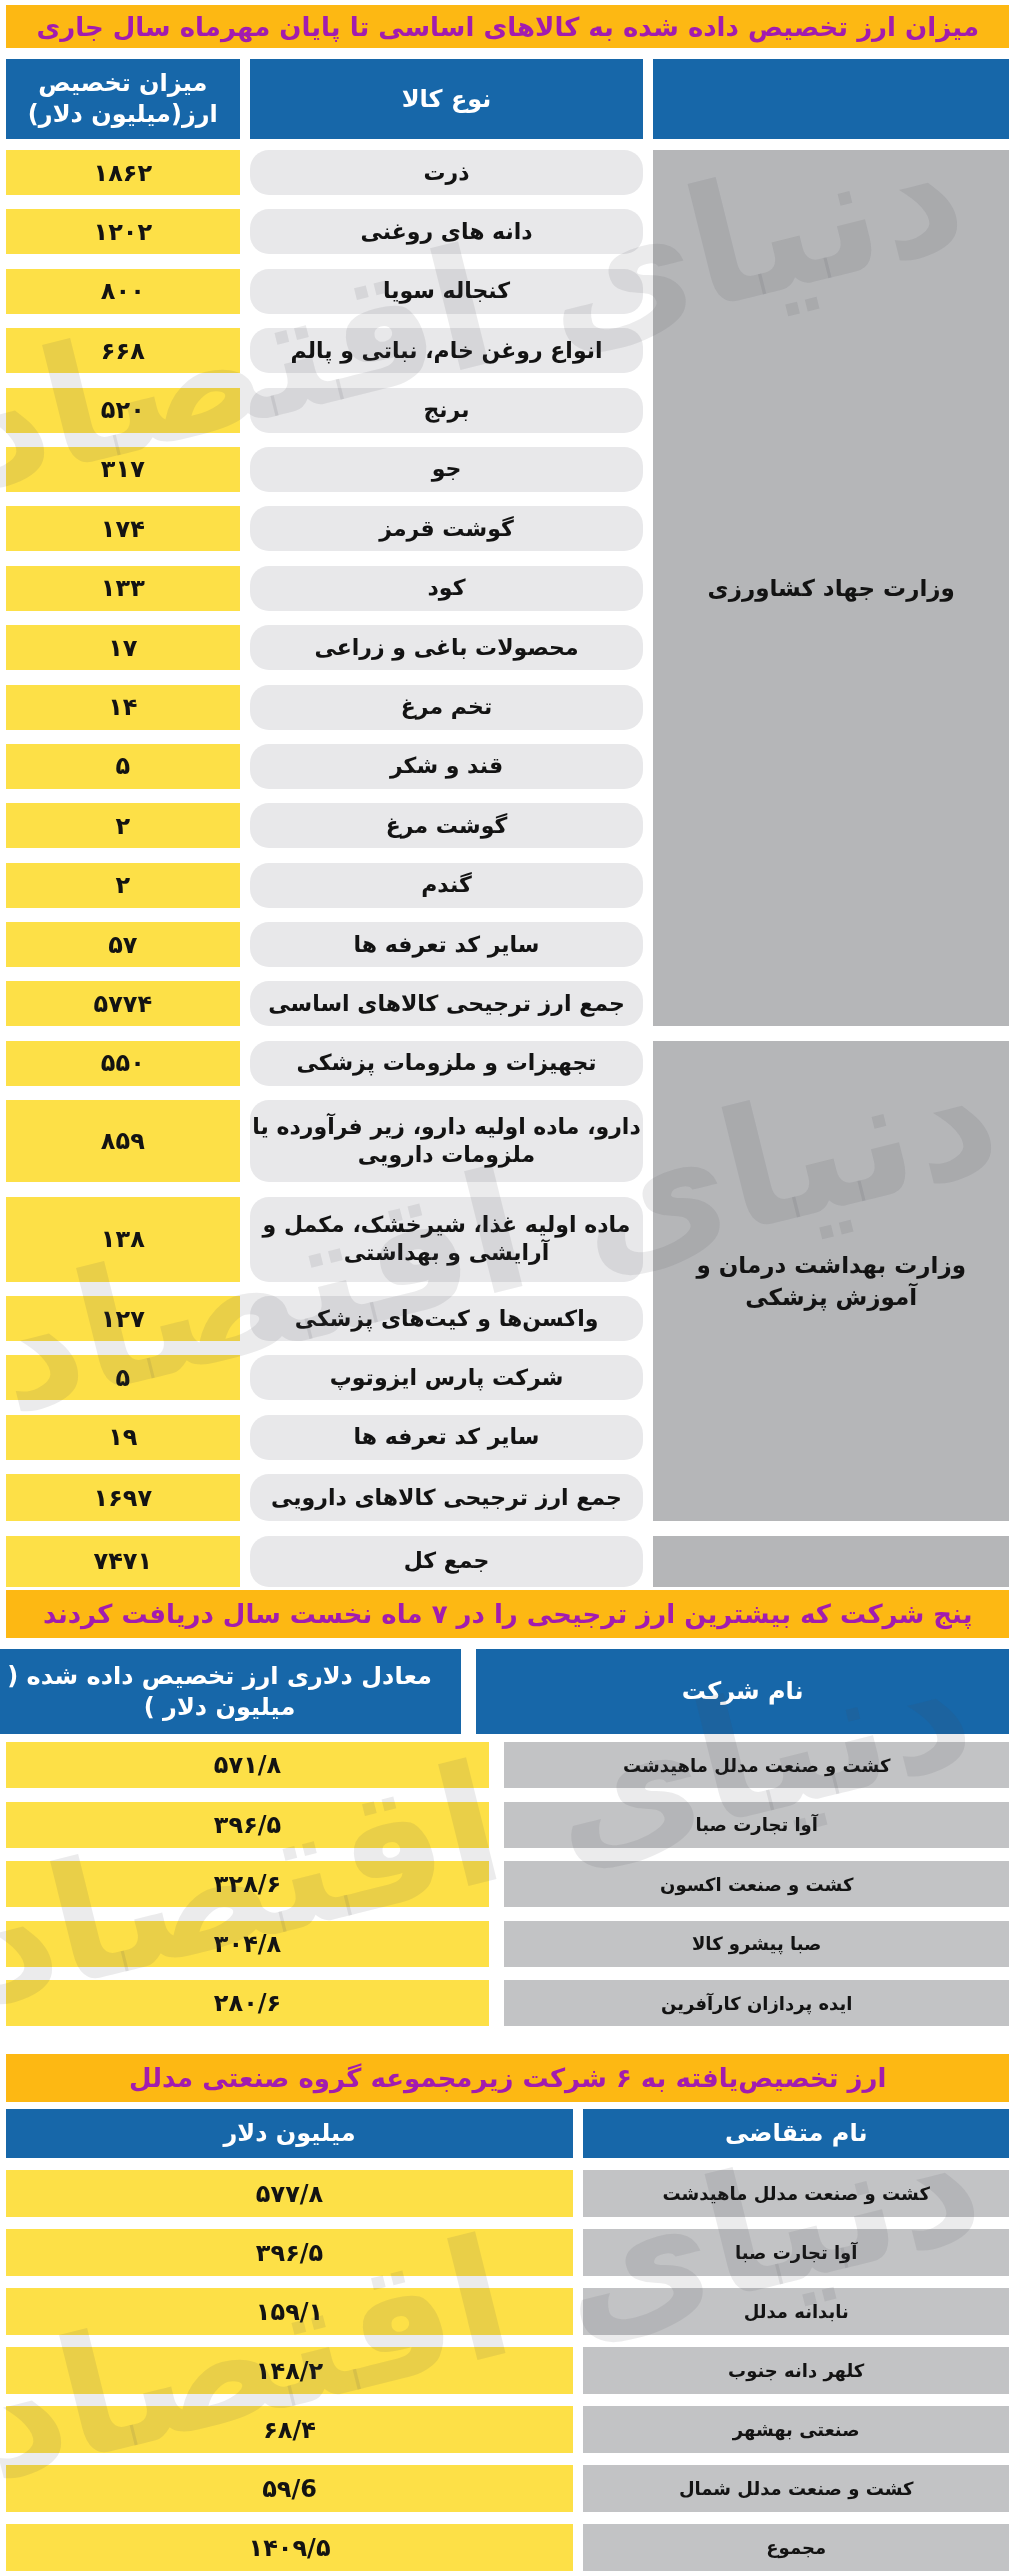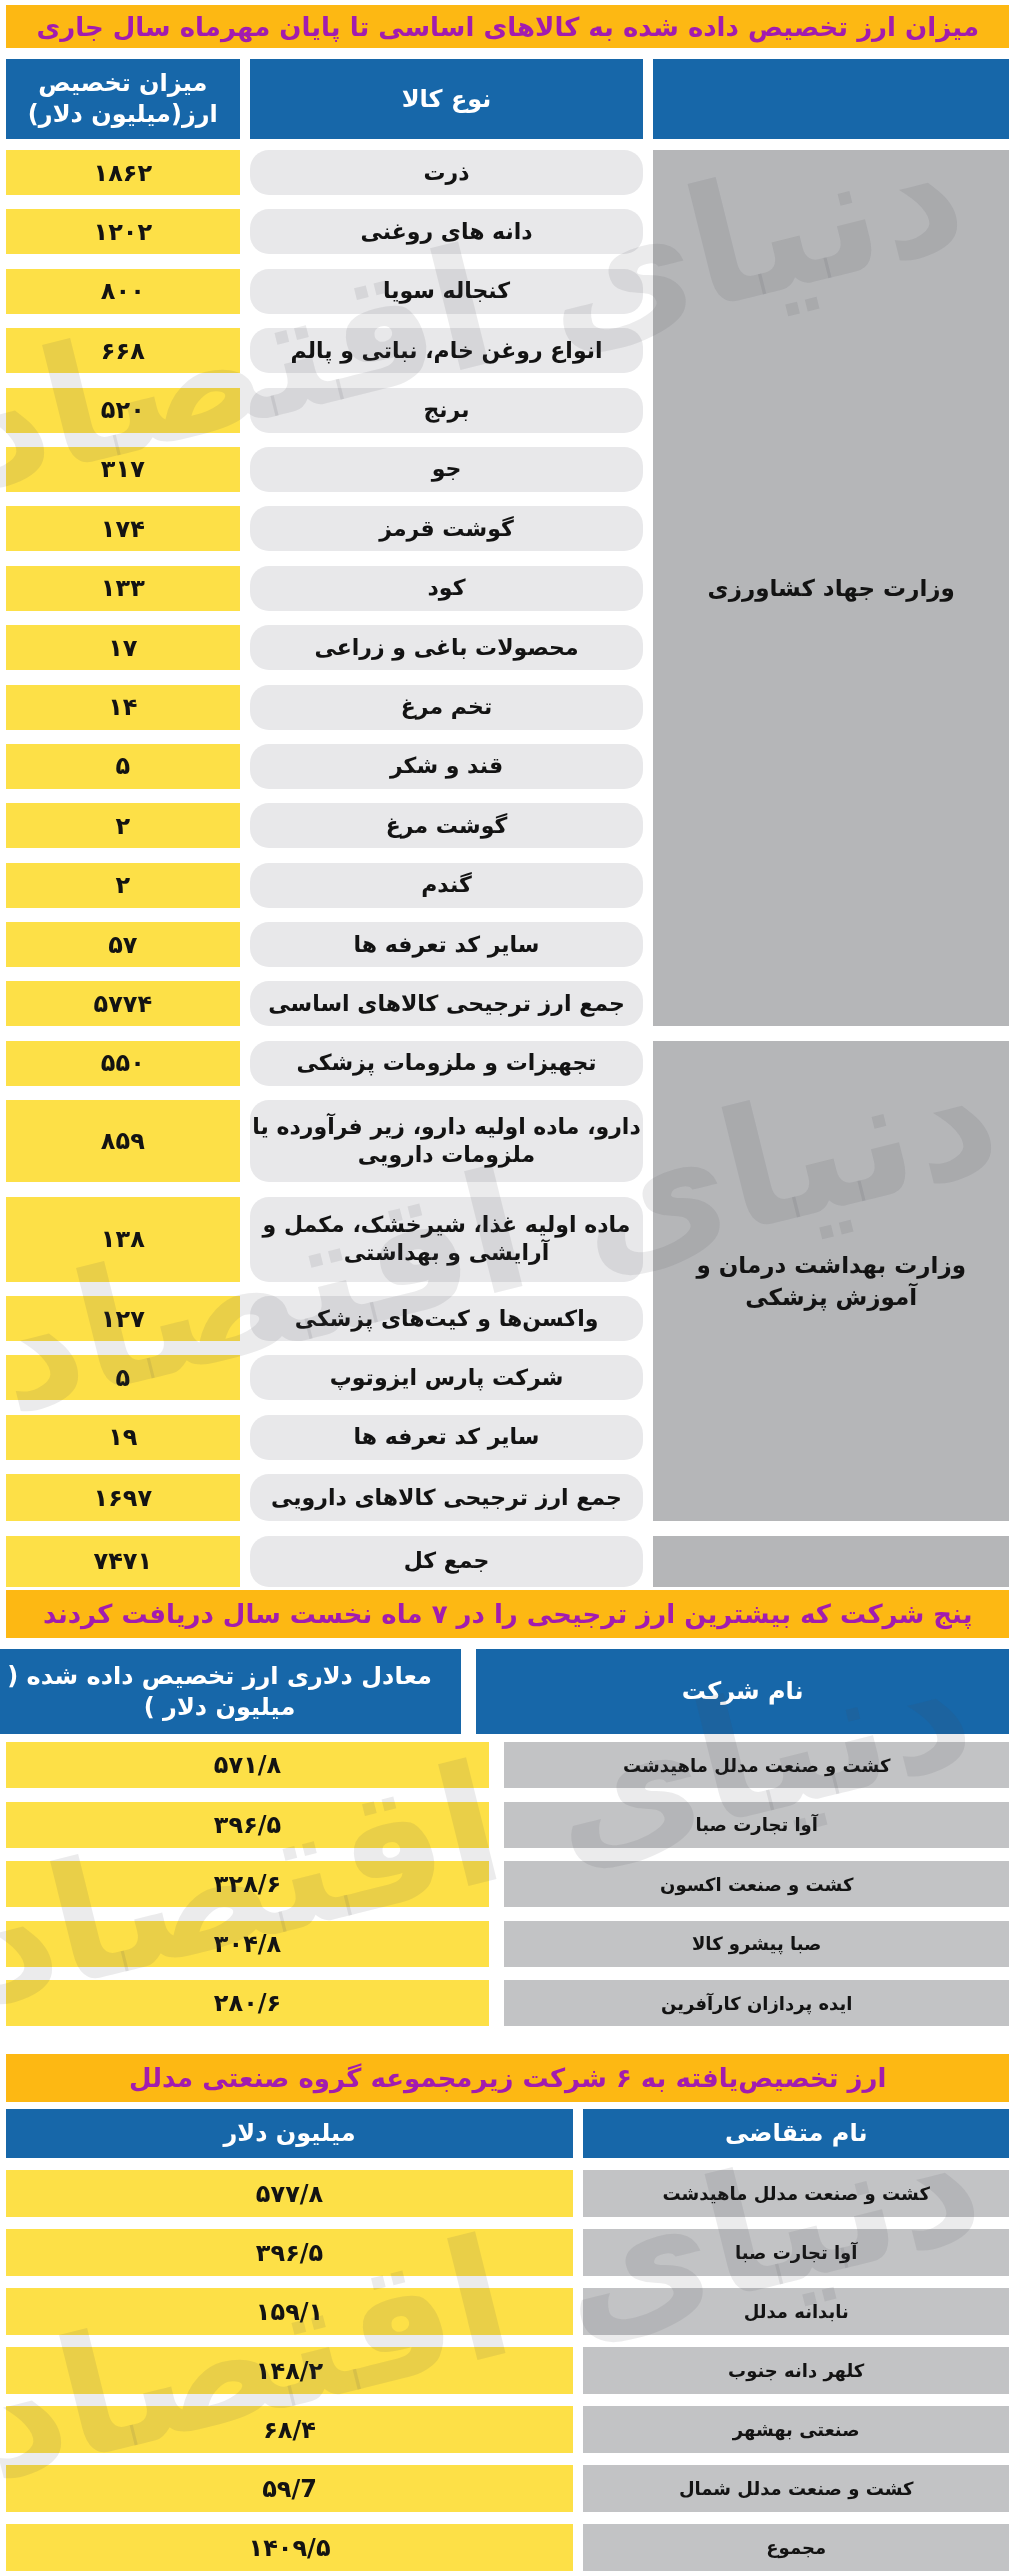--- a/index.html
+++ b/index.html
@@ -162,19 +162,19 @@
     <div class="cell val">۵۷۷/۸</div>
     <div class="cell namecell">آوا تجارت صبا</div>
     <div class="cell val">۳۹۶/۵</div>
     <div class="cell namecell">نابدانه مدلل</div>
     <div class="cell val">۱۵۹/۱</div>
     <div class="cell namecell">کلهر دانه جنوب</div>
     <div class="cell val">۱۴۸/۲</div>
     <div class="cell namecell">صنعتی بهشهر</div>
     <div class="cell val">۶۸/۴</div>
     <div class="cell namecell">کشت و صنعت مدلل شمال</div>
-    <div class="cell val">۵۹/7</div>
+    <div class="cell val">۵۹/6</div>
     <div class="cell namecell">مجموع</div>
     <div class="cell val">۱۴۰۹/۵</div>
   </div>
 
 </div>
 
 
 </body></html>

